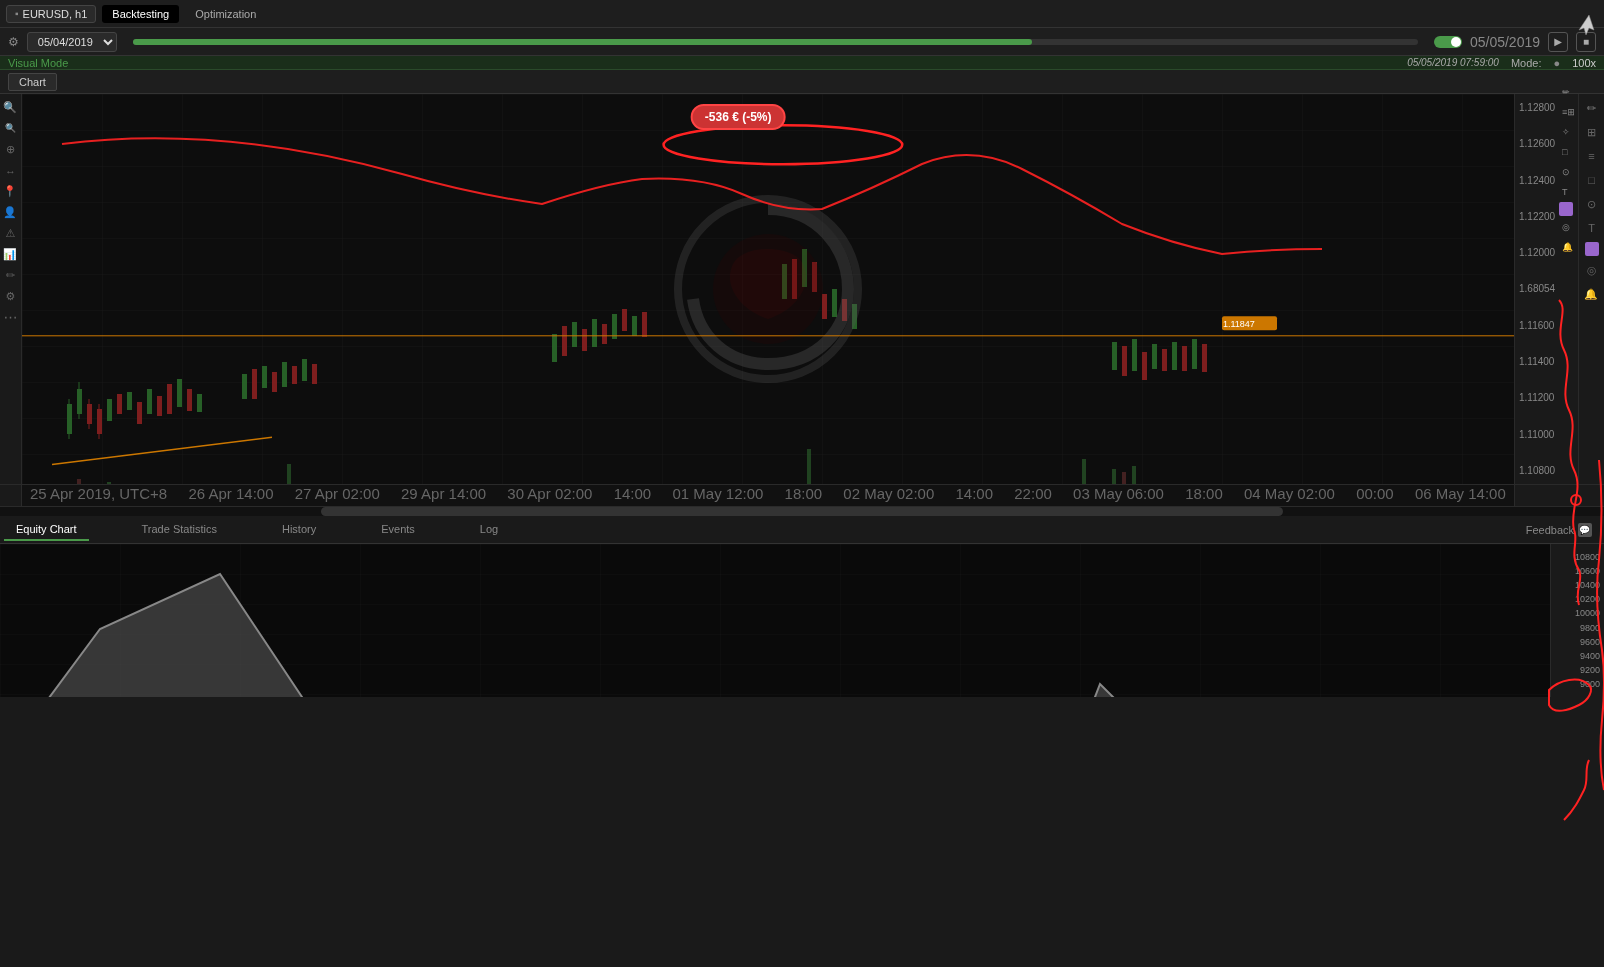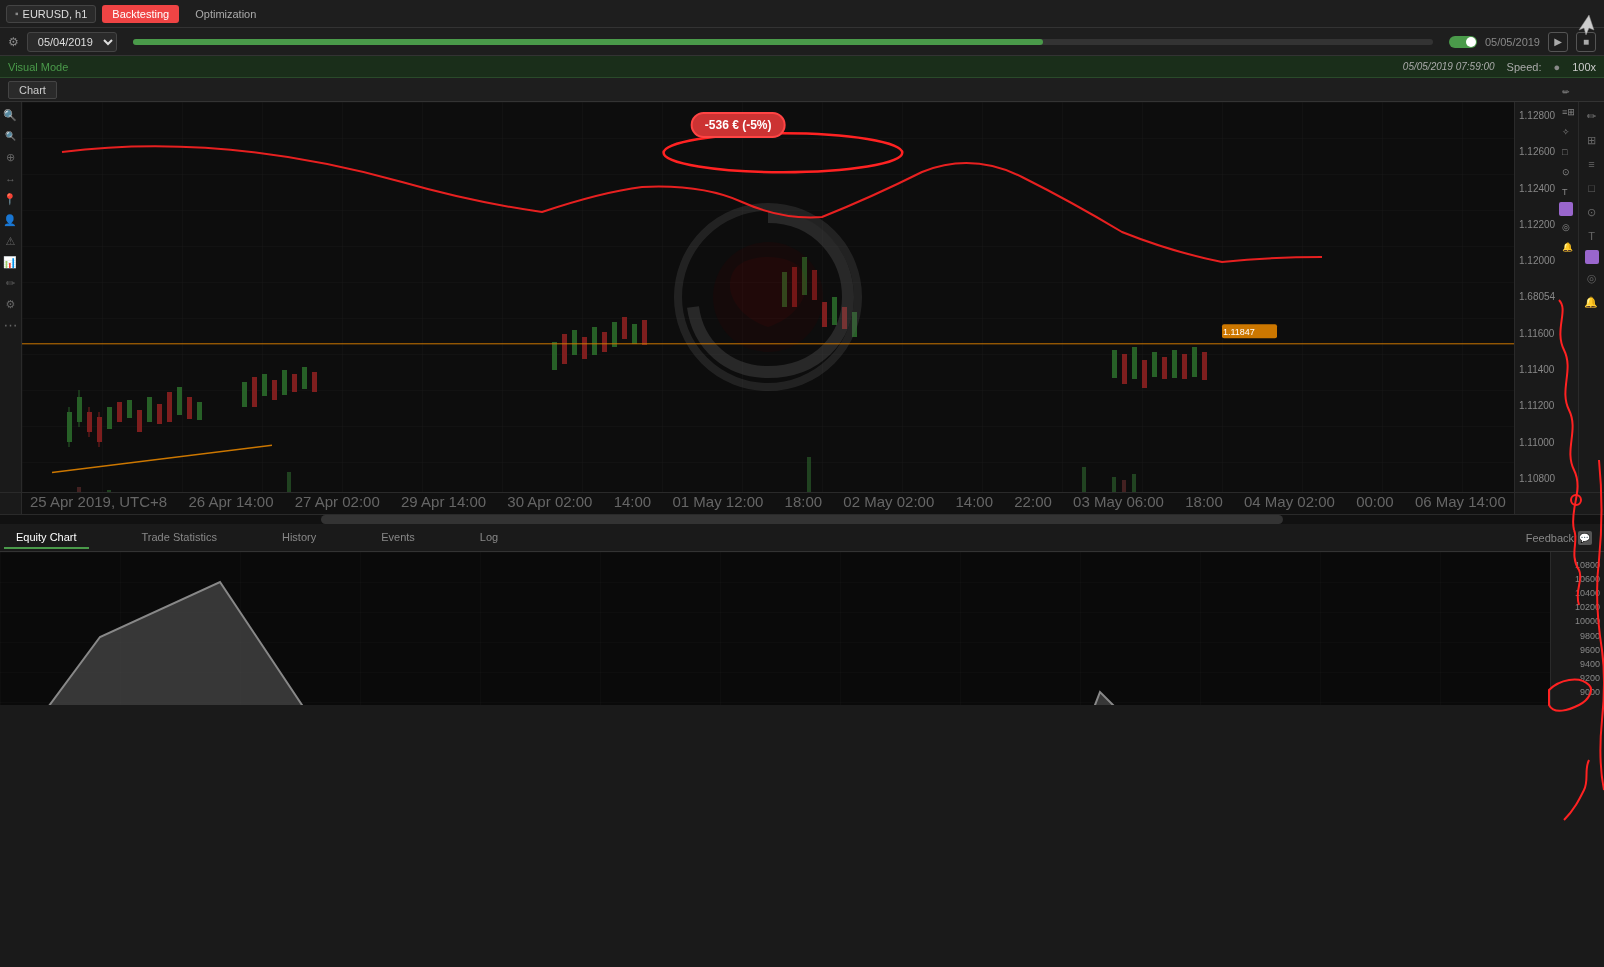--- a/index.html
+++ b/index.html
@@ -37,21 +37,21 @@
     .tab-btn {
       background: transparent;
       border: none;
       color: #aaa;
       font-size: 11px;
       cursor: pointer;
       padding: 3px 10px;
       border-radius: 3px;
     }
     .tab-btn.active {
-      background: #ef4444;
+      background: #000000;
       color: #fff;
     }
 
     
     .second-bar {
       display: flex;
       align-items: center;
       background: #1e1e1e;
       height: 28px;
       padding: 0 8px;
@@ -115,21 +115,21 @@
       display: flex;
       align-items: center;
       justify-content: center;
     }
 
     
     .visual-mode-bar {
       display: flex;
       align-items: center;
       background: #1a2e1a;
-      height: 22px;
+      height: 14px;
       padding: 0 8px;
       border-bottom: 1px solid #2a4a2a;
     }
     .visual-mode-text {
       color: #4a9a4a;
       font-size: 11px;
     }
     .visual-mode-right {
       margin-left: auto;
       display: flex;
@@ -385,30 +385,30 @@
     <option>05/04/2019</option>
   </select>
   <div class="progress-bar-container">
     <div class="progress-fill"></div>
   </div>
   <div class="toggle-switch">
     <div class="toggle-track">
       <div class="toggle-thumb"></div>
     </div>
   </div>
-  <span style="color:#888;font-size:11px;">05/05/2019</span>
+  <span style="color:#888;font-size:14px;">05/05/2019</span>
   <button class="play-btn">▶</button>
   <button class="play-btn">■</button>
 </div>
 
 <div class="visual-mode-bar">
   <span class="visual-mode-text">Visual Mode</span>
   <div class="visual-mode-right">
     <span style="color:#aaa; font-size:10px;font-style:italic;">05/05/2019 07:59:00</span>
-    <span class="speed-label">Speed:</span>
+    <span class="speed-label">Mode:</span>
     <span style="color:#888;">●</span>
     <span style="color:#ccc;text-align:center;">100x</span>
   </div>
 </div>
 
 <div class="chart-label-bar">
   <span class="chart-label">Chart</span>
 </div>
 
 <div class="main-area">

